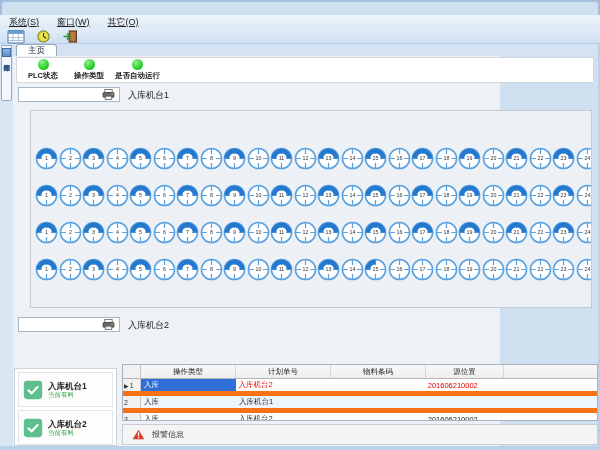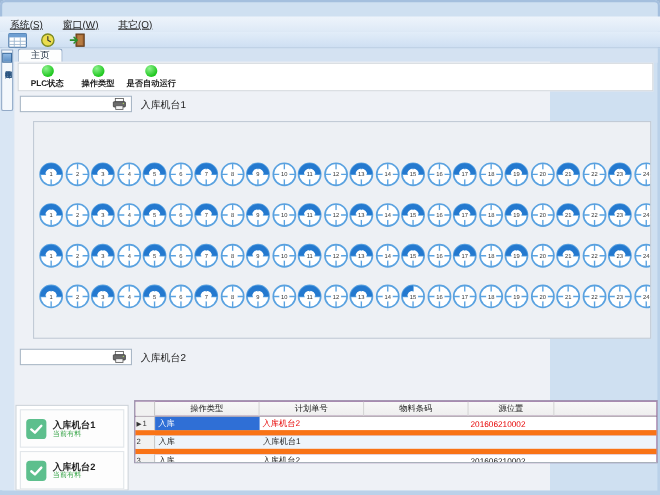--- a/index.html
+++ b/index.html
@@ -906,18 +906,26 @@
             <span class="rownum">4</span>
           </div>
           <div class="t-cell" style="width: 95px;"></div>
           <div class="t-cell" style="width: 95px;"></div>
           <div class="t-cell" style="width: 95px;"></div>
           <div class="t-cell" style="width: 95px;"></div>
           <div class="t-cell" style="width: 78px;"></div>
         </div>
       </div>
 
+    <div class="alarm-bar">
+      <svg viewBox="0 0 14 12" width="13" height="11">
+          <path d="M7 0.8 L13.4 11.2 H0.6 Z" fill="#e23c2e"></path>
+          <rect x="6.3" y="3.6" width="1.4" height="4" fill="#fff"></rect>
+          <rect x="6.3" y="8.5" width="1.4" height="1.4" fill="#fff"></rect>
+        </svg>
+      <span class="alarm-label">报警信息</span>
+    </div>
 
   </div>
 
   <div class="frame-right"></div>
   <div class="frame-bottom"></div>
 </div>
 
 </body></html>

